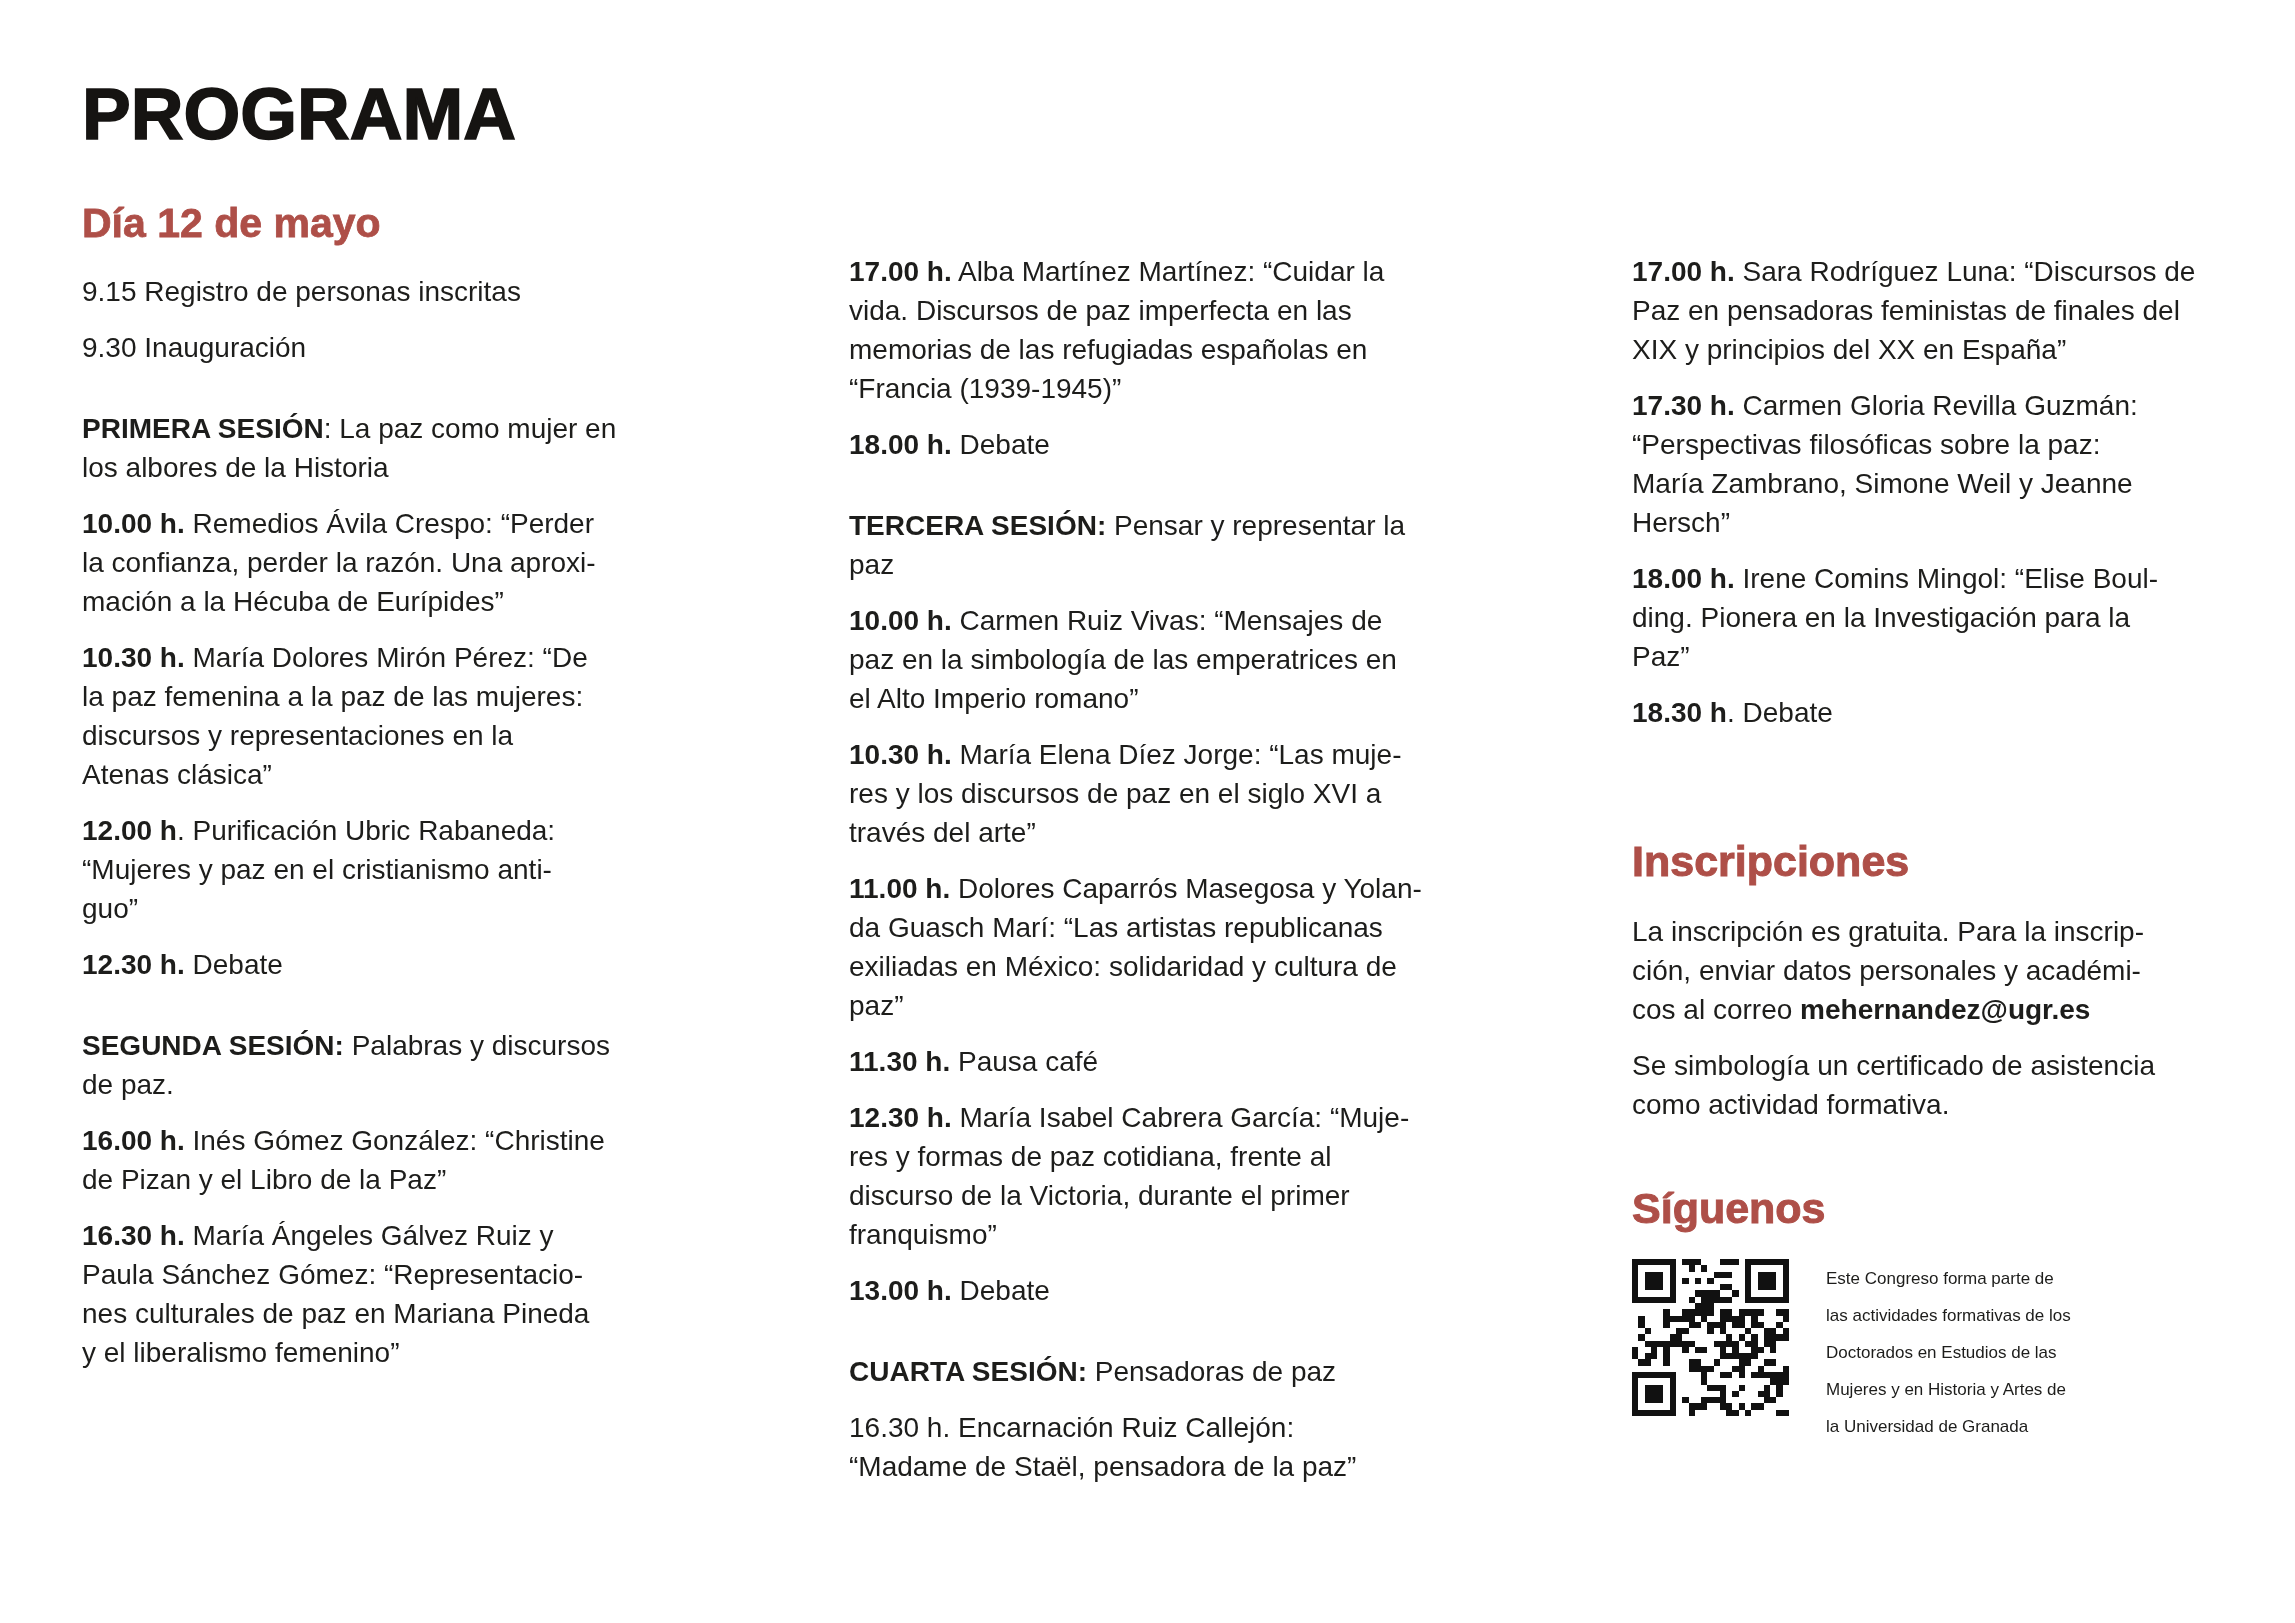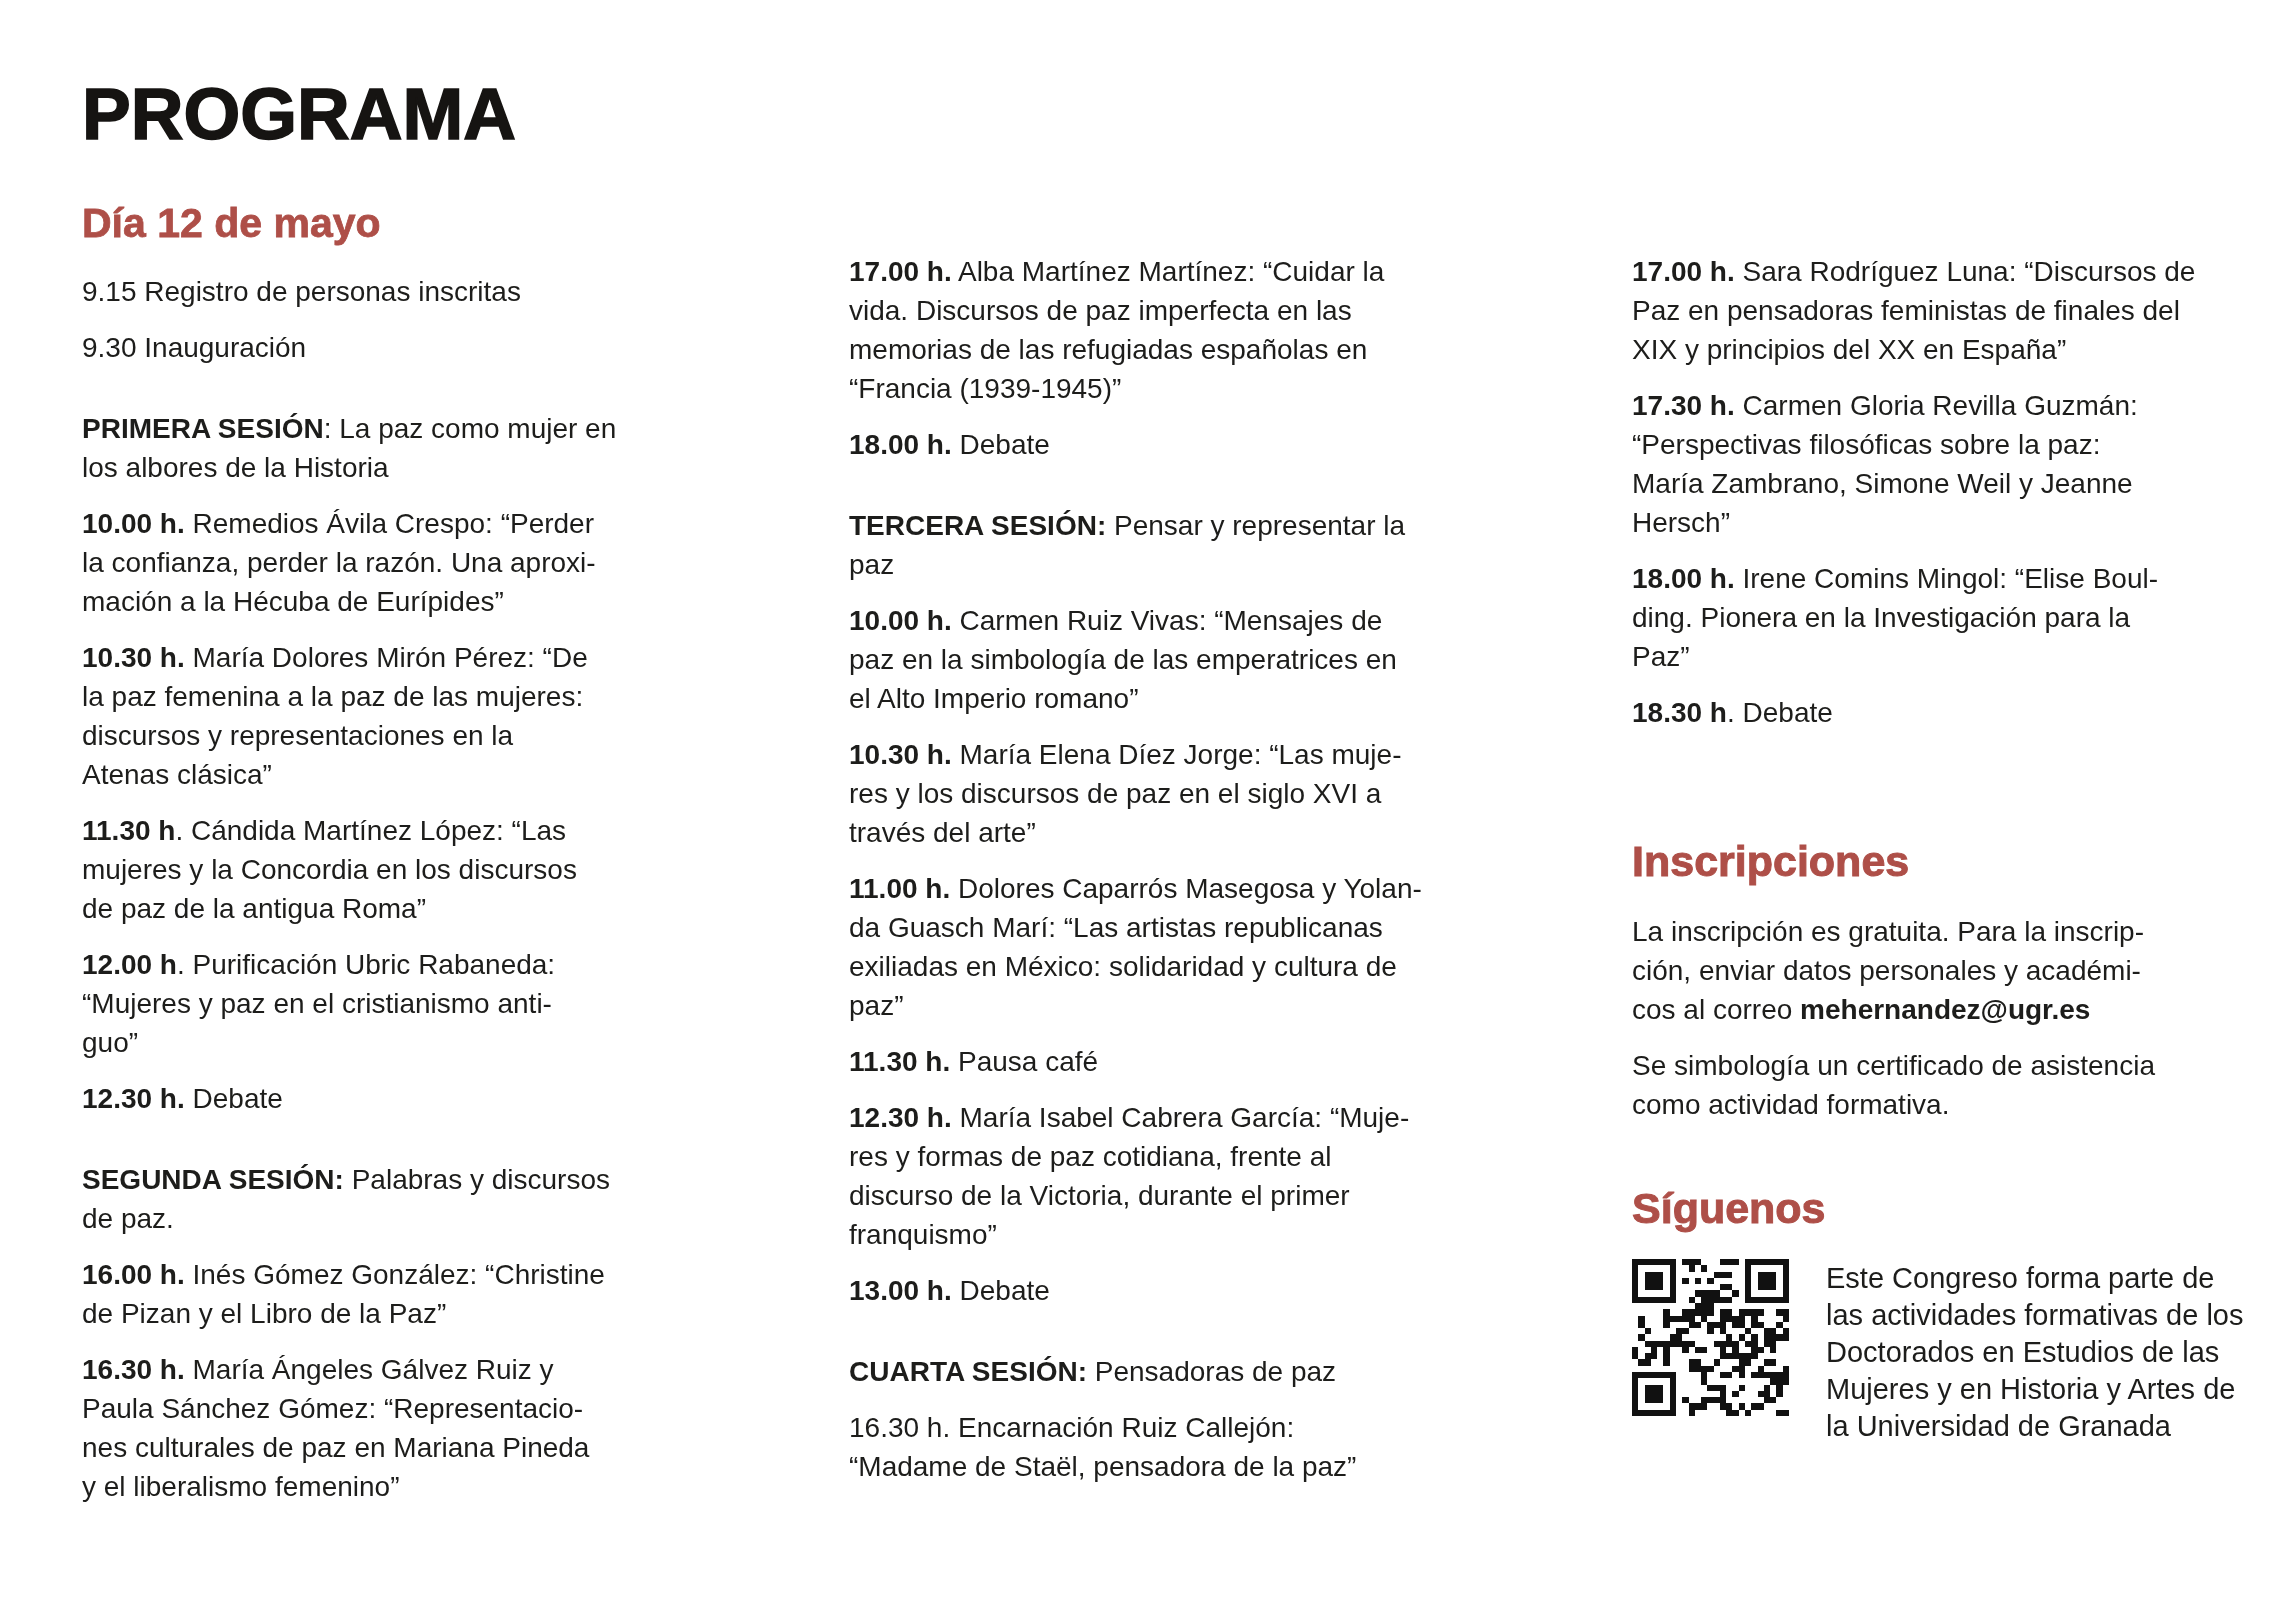--- a/index.html
+++ b/index.html
@@ -39,44 +39,41 @@
     color:var(--accent,#ae4f48);
     -webkit-text-stroke:1px var(--accent,#ae4f48);
     margin:0 0 26px 0;white-space:pre;
   }
   .gap-xl{margin-top:104px;}
   .gap-lg{margin-top:59px;}
   .qr-row{display:flex;align-items:flex-start;gap:37px;margin-top:0;}
   .qr-box{width:157px;height:157px;flex:0 0 auto;}
   .qr-box svg{display:block;width:157px;height:157px;shape-rendering:crispEdges;}
   .qr-caption{
-    font-size:29px;line-height:37px;white-space:pre;padding-top:1.3px;
+    font-size:17px;line-height:37px;white-space:pre;padding-top:1.3px;
   }
 </style>
 </head>
 <body>
 
 <div class="page-title">PROGRAMA</div>
 <div id="columns">
     <div class="col col-1">
       <div class="day">Día 12 de mayo</div>
       <div class="p"><span>9.15 Registro de personas inscritas</span></div>
       <div class="p"><span>9.30 Inauguración</span></div>
       <div class="p session"><span class="b">PRIMERA SESIÓN</span><span>: La paz como mujer en
 los albores de la Historia</span></div>
       <div class="p"><span class="b">10.00 h.</span><span> Remedios Ávila Crespo: “Perder
 la confianza, perder la razón. Una aproxi-
 mación a la Hécuba de Eurípides”</span></div>
       <div class="p"><span class="b">10.30 h.</span><span> María Dolores Mirón Pérez: “De
 la paz femenina a la paz de las mujeres:
 discursos y representaciones en la
 Atenas clásica”</span></div>
-      <div class="p"><span class="b">11.30 h</span><span>. Cándida Martínez López: “Las
-mujeres y la Concordia en los discursos
-de paz de la antigua Roma”</span></div>
       <div class="p"><span class="b">12.00 h</span><span>. Purificación Ubric Rabaneda:
 “Mujeres y paz en el cristianismo anti-
 guo”</span></div>
       <div class="p"><span class="b">12.30 h.</span><span> Debate</span></div>
       <div class="p session"><span class="b">SEGUNDA SESIÓN:</span><span> Palabras y discursos
 de paz.</span></div>
       <div class="p"><span class="b">16.00 h.</span><span> Inés Gómez González: “Christine
 de Pizan y el Libro de la Paz”</span></div>
       <div class="p"><span class="b">16.30 h.</span><span> María Ángeles Gálvez Ruiz y
 Paula Sánchez Gómez: “Representacio-

